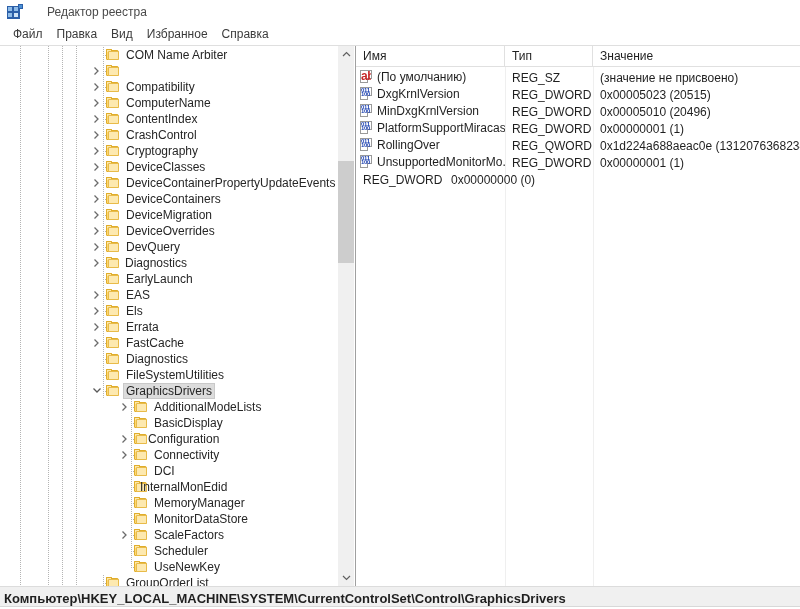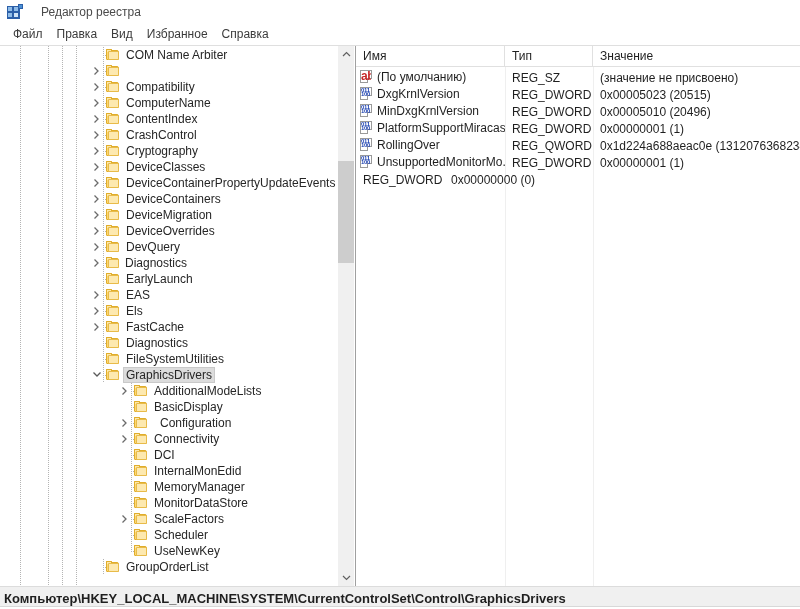--- a/index.html
+++ b/index.html
@@ -49,21 +49,21 @@
     box-shadow: 6px 0 0 #8fbce8, 0 6px 0 #8fbce8, 6px 6px 0 #cfe4f7;
   }
   .app-icon .dot {
     position: absolute;
     right: 0; top: 0;
     width: 5px; height: 5px;
     background: #4a8fd4;
     border: 1px solid #2b5fa8;
   }
   .title-text {
-    margin-left: 18px;
+    margin-left: 24px;
     font-size: 12px;
     color: #4a4a4a;
     line-height: 1;
     white-space: nowrap;
   }
 
   
   .menubar {
     height: 21px;
     flex: 0 0 21px;
@@ -645,20 +645,35 @@
               <div class="chevron" style="left: 90px;">
                 <svg width="9" height="10" viewBox="0 0 9 10">
                   <path d="M2.5 1.5 L6 5 L2.5 8.5" stroke="#6b6b6b" stroke-width="1.3" fill="none"></path>
                 </svg>
               </div>
               <div class="folder" style="left: 106px; top: 2px;">
                 <div class="fback"></div>
                 <div class="fflap"></div>
                 <div class="fface"></div>
               </div>
+              <div class="tree-label" style="left: 123px;">Errata</div>
+            </div>
+            <div class="tree-row">
+              <div class="vstub full" style="left: 103px;"></div>
+              <div class="hitch" style="left: 103px;"></div>
+              <div class="chevron" style="left: 90px;">
+                <svg width="9" height="10" viewBox="0 0 9 10">
+                  <path d="M2.5 1.5 L6 5 L2.5 8.5" stroke="#6b6b6b" stroke-width="1.3" fill="none"></path>
+                </svg>
+              </div>
+              <div class="folder" style="left: 106px; top: 2px;">
+                <div class="fback"></div>
+                <div class="fflap"></div>
+                <div class="fface"></div>
+              </div>
               <div class="tree-label" style="left: 123px;">FastCache</div>
             </div>
             <div class="tree-row">
               <div class="vstub full" style="left: 103px;"></div>
               <div class="hitch" style="left: 103px;"></div>
               <div class="folder" style="left: 106px; top: 2px;">
                 <div class="fback"></div>
                 <div class="fflap"></div>
                 <div class="fface"></div>
               </div>
@@ -720,21 +735,21 @@
               <div class="chevron" style="left: 118px;">
                 <svg width="9" height="10" viewBox="0 0 9 10">
                   <path d="M2.5 1.5 L6 5 L2.5 8.5" stroke="#6b6b6b" stroke-width="1.3" fill="none"></path>
                 </svg>
               </div>
               <div class="folder" style="left: 134px; top: 2px;">
                 <div class="fback"></div>
                 <div class="fflap"></div>
                 <div class="fface"></div>
               </div>
-              <div class="tree-label" style="left: 157px;">Configuration</div>
+              <div class="tree-label" style="left: 145px;">Configuration</div>
             </div>
             <div class="tree-row">
               <div class="vstub full" style="left: 131px;"></div>
               <div class="hitch" style="left: 131px;"></div>
               <div class="chevron" style="left: 118px;">
                 <svg width="9" height="10" viewBox="0 0 9 10">
                   <path d="M2.5 1.5 L6 5 L2.5 8.5" stroke="#6b6b6b" stroke-width="1.3" fill="none"></path>
                 </svg>
               </div>
               <div class="folder" style="left: 134px; top: 2px;">
@@ -755,21 +770,21 @@
               <div class="tree-label" style="left: 151px;">DCI</div>
             </div>
             <div class="tree-row">
               <div class="vstub full" style="left: 131px;"></div>
               <div class="hitch" style="left: 131px;"></div>
               <div class="folder" style="left: 134px; top: 2px;">
                 <div class="fback"></div>
                 <div class="fflap"></div>
                 <div class="fface"></div>
               </div>
-              <div class="tree-label" style="left: 151px;">InternalMonEdid</div>
+              <div class="tree-label" style="left: 137px;">InternalMonEdid</div>
             </div>
             <div class="tree-row">
               <div class="vstub full" style="left: 131px;"></div>
               <div class="hitch" style="left: 131px;"></div>
               <div class="folder" style="left: 134px; top: 2px;">
                 <div class="fback"></div>
                 <div class="fflap"></div>
                 <div class="fface"></div>
               </div>
               <div class="tree-label" style="left: 151px;">MemoryManager</div>

